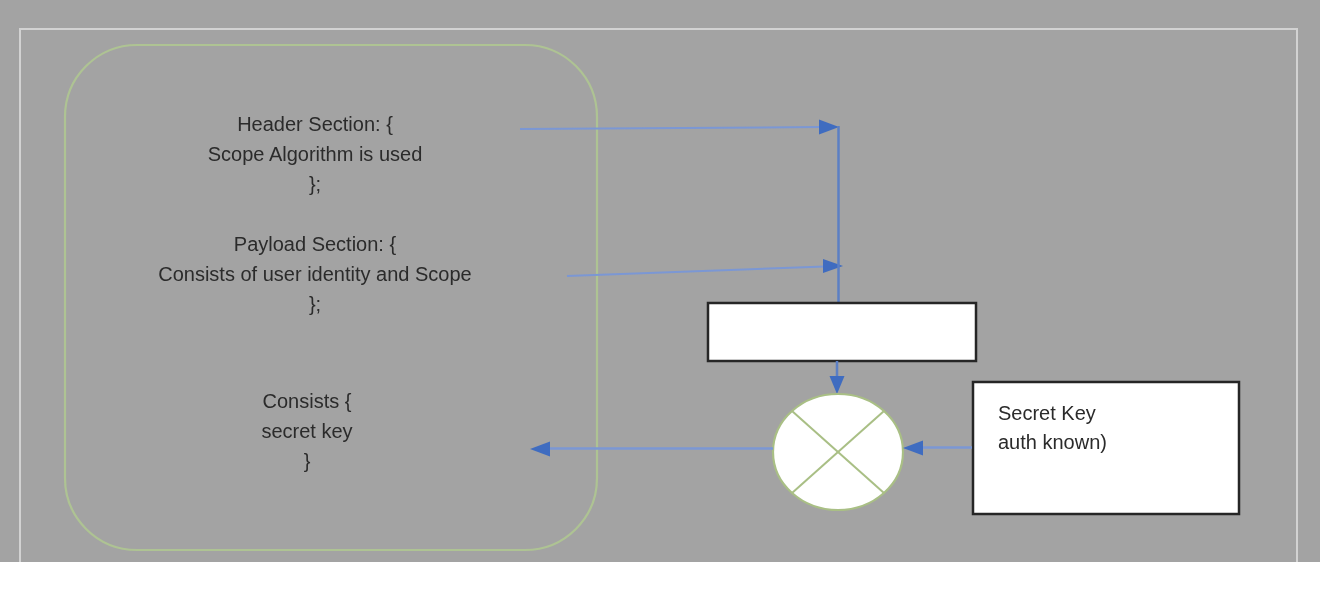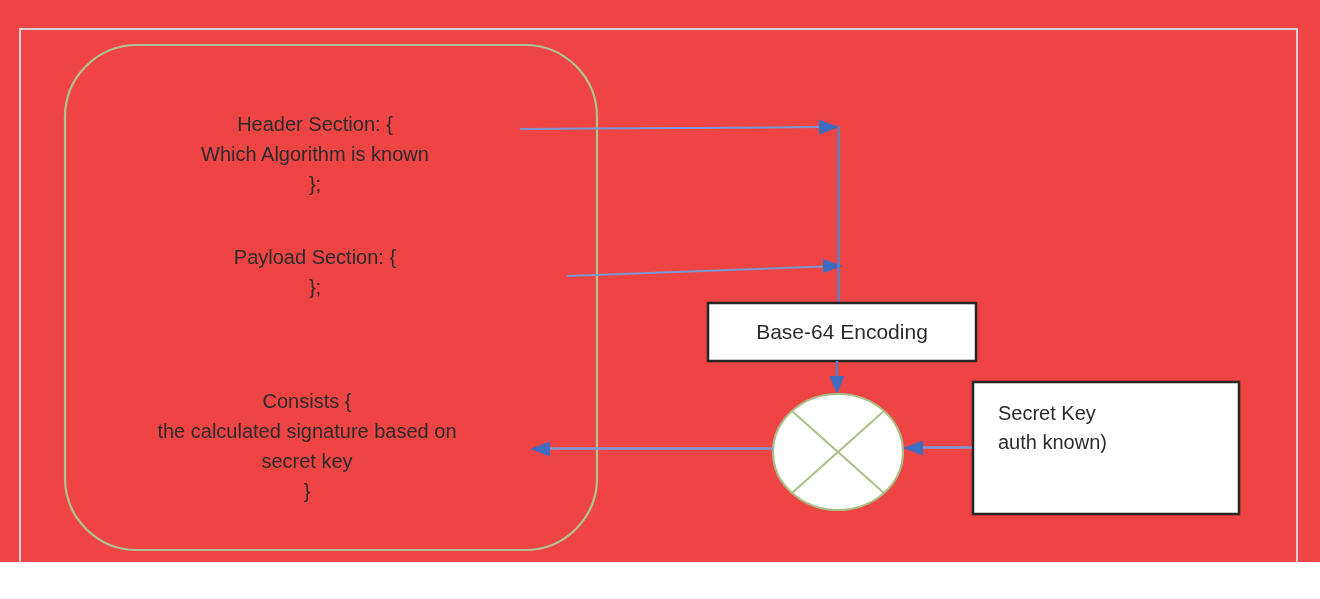--- a/index.html
+++ b/index.html
@@ -4,41 +4,41 @@
 <style>
   html, body {
     margin: 0;
     padding: 0;
     background: #ffffff;
   }
   #canvas {
     position: relative;
     width: 1320px;
     height: 562px;
-    background: #ef4444;
+    background: #a3a3a3;
     font-family: "Liberation Sans", sans-serif;
     color: #2b2b2b;
     overflow: hidden;
   }
   #shapes {
     position: absolute;
     left: 0;
     top: 0;
   }
   .txt {
     position: absolute;
     font-size: 20px;
     line-height: 30px;
     color: #2b2b2b;
     white-space: nowrap;
   }
   .center { text-align: center; }
   .left   { text-align: left; }
   .header-block    { left: 50px;  top: 109px; width: 530px; }
-  .payload-block   { left: 50px;  top: 242px; width: 530px; }
+  .payload-block   { left: 50px;  top: 229px; width: 530px; }
   .signature-block { left: 42px;  top: 386px; width: 530px; }
   .base64-label    { left: 708px; top: 317px; width: 268px; font-size: 21px; }
   .secretkey-block { left: 998px; top: 399px; width: 236px; line-height: 29px; }
 </style>
 </head>
 <body>
 
 <div id="canvas">
 
   <svg id="shapes" width="1320" height="599" viewBox="0 0 1320 599">
@@ -68,36 +68,35 @@
 
     <line x1="972" y1="447.5" x2="921" y2="447.5" stroke-width="2.5" stroke="#7b97d4"></line>
     <polygon points="903,448 923,440.5 923,455.5" fill="#3f6cc0"></polygon>
 
     <line x1="773" y1="448.5" x2="549" y2="448.5" stroke-width="2.5" stroke="#7b97d4"></line>
     <polygon points="530,449 550,441.5 550,456.5" fill="#3f6cc0"></polygon>
   </svg>
 
   <div class="txt center header-block">
     <div>Header Section: {</div>
-    <div>Which Algorithm is known</div>
+    <div>Scope Algorithm is used</div>
     <div>};</div>
   </div>
 
   <div class="txt center payload-block">
     <div>Payload Section: {</div>
+    <div>Consists of user identity and Scope</div>
     <div>};</div>
   </div>
 
   <div class="txt center signature-block">
     <div>Consists {</div>
-    <div>the calculated signature based on</div>
     <div>secret key</div>
     <div>}</div>
   </div>
 
-  <div class="txt center base64-label">Base-64 Encoding</div>
 
   <div class="txt left secretkey-block">
     <div>Secret Key</div>
     <div>auth known)</div>
   </div>
 
 </div>
 
 </body></html>

